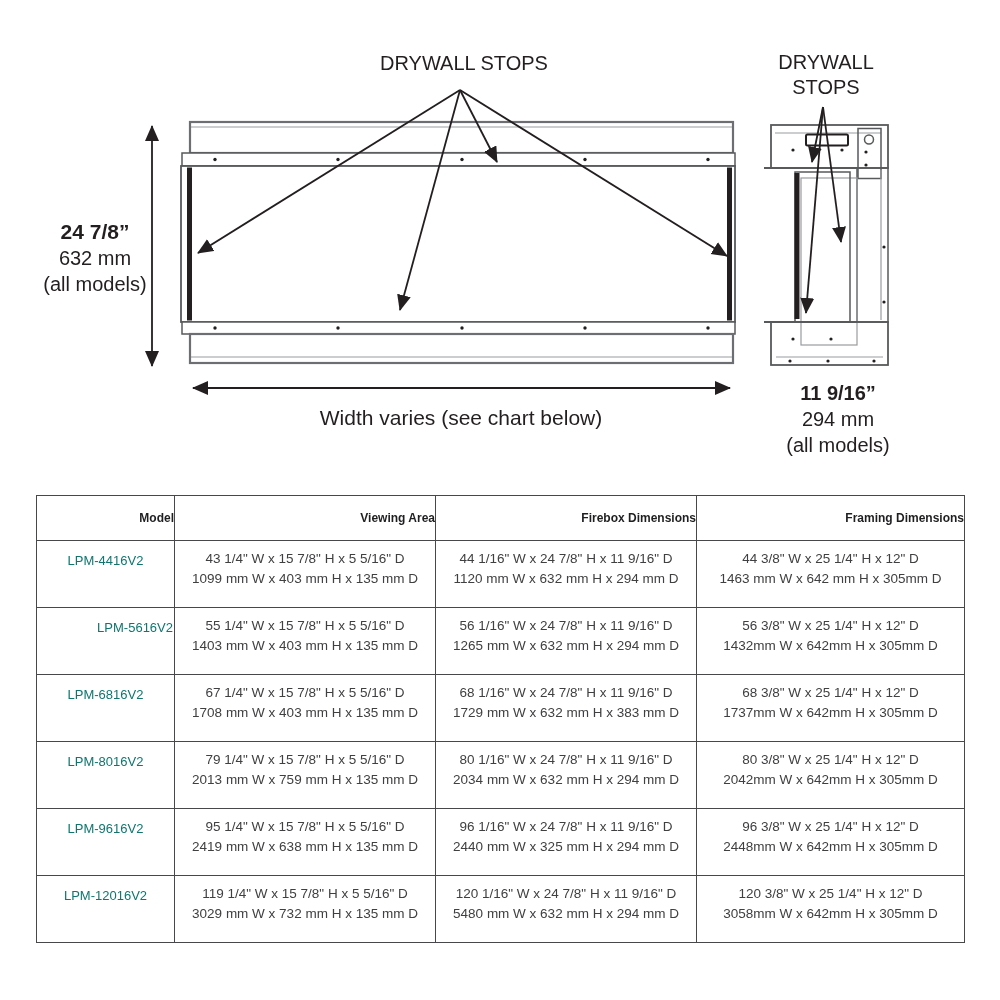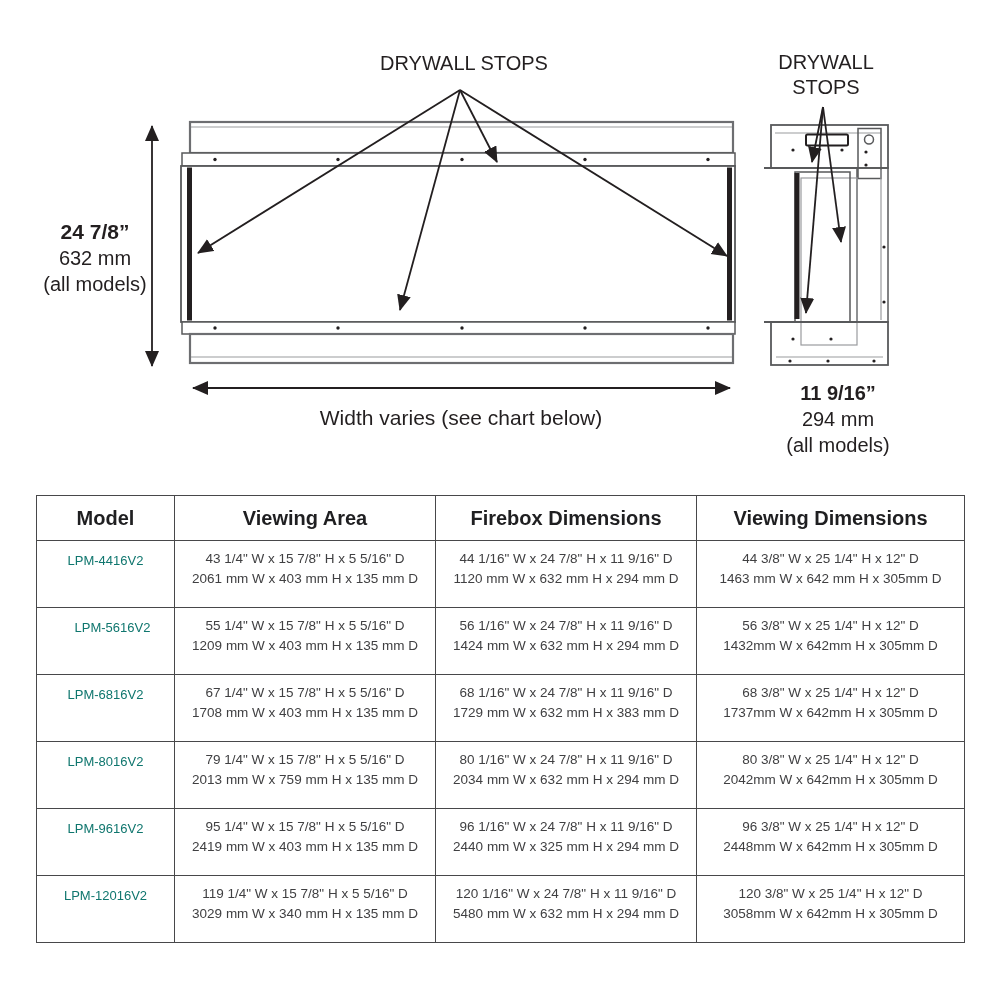--- a/index.html
+++ b/index.html
@@ -7,25 +7,25 @@
         font-family:"Liberation Sans",sans-serif;color:#231f20;text-decoration:underline;}
   svg{position:absolute;left:0;top:0;}
   svg text{font-family:"Liberation Sans",sans-serif;fill:#231f20;}
   svg text.lbl{font-size:20px;}
   svg text.lbl-lg{font-size:21px;}
   svg text.b{font-weight:bold;}
 
   .spec-table{position:absolute;left:36px;top:495px;width:928px;border-collapse:collapse;
               table-layout:fixed;background:#fff;}
   .spec-table th,.spec-table td{border:1.6px solid #48484a;vertical-align:top;background:#fff;}
-  .spec-table thead th{height:40px;vertical-align:middle;text-align:center;
-                       font-size:20px;font-weight:bold;color:#1f1f21;padding:2px 0;}
+  .spec-table thead th{height:40px;vertical-align:middle;text-align:right;
+                       font-size:12px;font-weight:bold;color:#1f1f21;padding:2px 0;}
   .spec-table tbody tr{height:67px;}
   .model-cell{text-align:center;font-size:13px;color:#0f766e;padding-top:12px;}
-  .model-cell.align-left{text-align:center;padding-left:15px;}
+  .model-cell.align-left{text-align:right;padding-left:15px;}
   .dim-cell{text-align:center;font-size:13.5px;line-height:20px;color:#404042;padding-top:8px;}
 </style>
 </head>
 <body>
 
 <div class="page">
 
   <svg width="1000" height="470" viewBox="0 0 1000 470">
     <defs>
       <marker id="tri" markerUnits="userSpaceOnUse" markerWidth="18" markerHeight="16" refX="15" refY="7" orient="auto-start-reverse">
@@ -142,49 +142,49 @@
       <col style="width:138px">
         <col style="width:261px">
         <col style="width:261px">
         <col style="width:268px">
     </colgroup>
     <thead>
       <tr>
         <th>Model</th>
         <th>Viewing Area</th>
         <th>Firebox Dimensions</th>
-        <th>Viewing Dimensions</th>
+        <th>Framing Dimensions</th>
       </tr>
     </thead>
     <tbody>
 
     <tr style="">
         <td class="model-cell">LPM-4416V2</td>
         <td class="dim-cell">
           <div>43 1/4" W x 15 7/8" H x 5 5/16" D</div>
-          <div>2061 mm W x 403 mm H x 135 mm D</div>
+          <div>1099 mm W x 403 mm H x 135 mm D</div>
         </td>
         <td class="dim-cell">
           <div>44 1/16" W x 24 7/8" H x 11 9/16" D</div>
           <div>1120 mm W x 632 mm H x 294 mm D</div>
         </td>
         <td class="dim-cell">
           <div>44 3/8" W x 25 1/4" H x 12" D</div>
           <div>1463 mm W x 642 mm H x 305mm D</div>
         </td>
       </tr>
         <tr style="">
         <td class="model-cell align-left">LPM-5616V2</td>
         <td class="dim-cell">
           <div>55 1/4" W x 15 7/8" H x 5 5/16" D</div>
-          <div>1209 mm W x 403 mm H x 135 mm D</div>
+          <div>1403 mm W x 403 mm H x 135 mm D</div>
         </td>
         <td class="dim-cell">
           <div>56 1/16" W x 24 7/8" H x 11 9/16" D</div>
-          <div>1424 mm W x 632 mm H x 294 mm D</div>
+          <div>1265 mm W x 632 mm H x 294 mm D</div>
         </td>
         <td class="dim-cell">
           <div>56 3/8" W x 25 1/4" H x 12" D</div>
           <div>1432mm W x 642mm H x 305mm D</div>
         </td>
       </tr>
         <tr style="">
         <td class="model-cell">LPM-6816V2</td>
         <td class="dim-cell">
           <div>67 1/4" W x 15 7/8" H x 5 5/16" D</div>
@@ -211,36 +211,36 @@
         </td>
         <td class="dim-cell">
           <div>80 3/8" W x 25 1/4" H x 12" D</div>
           <div>2042mm W x 642mm H x 305mm D</div>
         </td>
       </tr>
         <tr style="">
         <td class="model-cell">LPM-9616V2</td>
         <td class="dim-cell">
           <div>95 1/4" W x 15 7/8" H x 5 5/16" D</div>
-          <div>2419 mm W x 403 mm H x 135 mm D</div>
+          <div>2419 mm W x 638 mm H x 135 mm D</div>
         </td>
         <td class="dim-cell">
           <div>96 1/16" W x 24 7/8" H x 11 9/16" D</div>
           <div>2440 mm W x 325 mm H x 294 mm D</div>
         </td>
         <td class="dim-cell">
           <div>96 3/8" W x 25 1/4" H x 12" D</div>
           <div>2448mm W x 642mm H x 305mm D</div>
         </td>
       </tr>
         <tr style="">
         <td class="model-cell">LPM-12016V2</td>
         <td class="dim-cell">
           <div>119 1/4" W x 15 7/8" H x 5 5/16" D</div>
-          <div>3029 mm W x 340 mm H x 135 mm D</div>
+          <div>3029 mm W x 732 mm H x 135 mm D</div>
         </td>
         <td class="dim-cell">
           <div>120 1/16" W x 24 7/8" H x 11 9/16" D</div>
           <div>5480 mm W x 632 mm H x 294 mm D</div>
         </td>
         <td class="dim-cell">
           <div>120 3/8" W x 25 1/4" H x 12" D</div>
           <div>3058mm W x 642mm H x 305mm D</div>
         </td>
       </tr>

